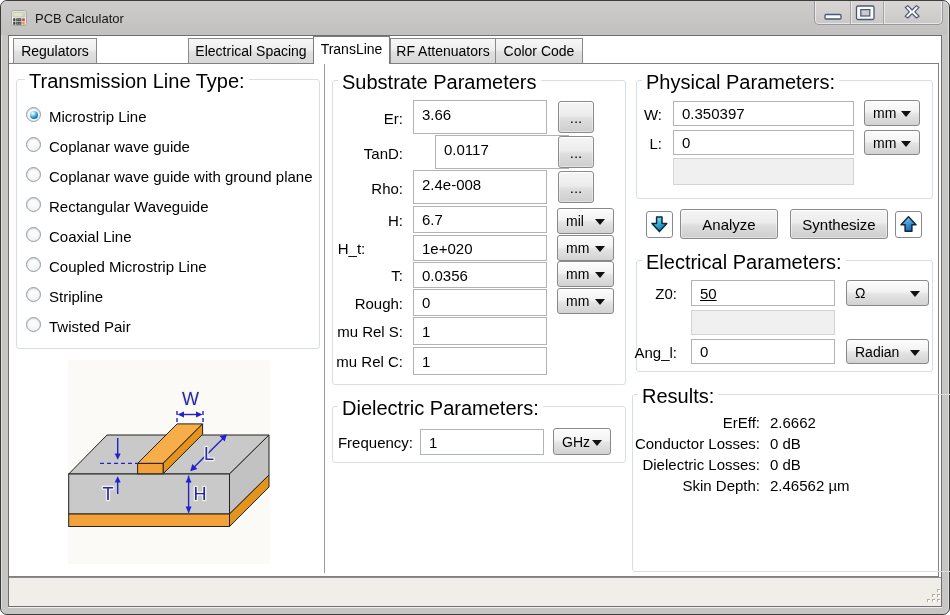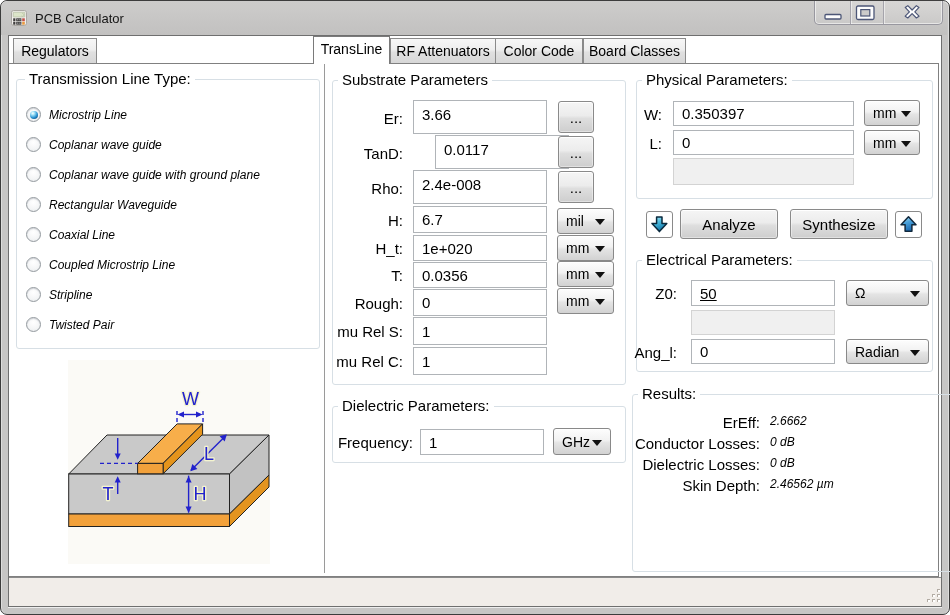--- a/index.html
+++ b/index.html
@@ -23,21 +23,21 @@
        border:1px solid #6f6f6f;box-shadow:0 1px 0 rgba(255,255,255,.7);}
   #page{left:0px;top:27px;width:929px;height:512px;background:#fff;border:1px solid #808080;border-left:none;}
   #statusbar{left:0px;top:541px;width:932px;height:28px;background:#f1EDE9;border-top:1px solid #8a8a8a;}
   
   .tab{position:absolute;top:2px;height:24px;font-size:14px;background:linear-gradient(180deg,#f7f7f7,#eeeeee 45%,#e0e0e0 55%,#d7d7d7);
        border:1px solid #8a8a8a;border-bottom:none;text-align:center;line-height:24px;}
   #tab-active{position:absolute;top:0px;height:27px;background:#fff;border:1px solid #7a7a7a;border-bottom:none;
        text-align:center;line-height:25px;font-size:14px;z-index:5;}
   
   .group{position:absolute;border:1px solid #d7dfe5;border-radius:3px;}
-  .glabel{position:absolute;top:-10px;left:5px;background:#fff;padding:0 4px;font-size:15px;white-space:nowrap;}
+  .glabel{position:absolute;top:-10px;left:5px;background:#fff;padding:0 4px;font-size:20px;white-space:nowrap;}
   
   .txt{position:absolute;background:#fff;border:1px solid #b0b4b8;font-size:15px;padding:5px 0 0 8px;box-sizing:border-box;white-space:nowrap;}
   .txtc{position:absolute;background:#fff;border:1px solid #b0b4b8;font-size:15px;padding-left:8px;box-sizing:border-box;display:flex;align-items:center;}
   .ro{position:absolute;background:#f0f0f0;border:1px solid #d3d3d3;box-sizing:border-box;}
   .lbl{position:absolute;font-size:15px;text-align:right;white-space:nowrap;}
   
   .combo{position:absolute;border:1px solid #898989;border-radius:3px;box-sizing:border-box;
        background:linear-gradient(180deg,#fdfdfd,#f2f2f2 45%,#e4e4e4 55%,#d2d2d2);
        font-size:14px;display:flex;align-items:center;padding-left:8px;
        box-shadow:inset 0 1px 0 rgba(255,255,255,.8);}
@@ -50,21 +50,21 @@
        box-shadow:inset 0 1px 0 rgba(255,255,255,.9),inset 0 0 0 1px rgba(255,255,255,.4);}
   .abtn{position:absolute;border:1px solid #8a8a8a;border-radius:3px;box-sizing:border-box;background:#fff;
        display:flex;align-items:center;justify-content:center;
        box-shadow:inset 0 0 0 1px rgba(255,255,255,.6);}
   
   .radio{position:absolute;width:13px;height:13px;border-radius:50%;
        border:1px solid #949a9f;background:radial-gradient(circle at 50% 35%,#ffffff 0%,#f4f5f6 60%,#e2e5e7 100%);
        box-shadow:inset 0 1px 1px rgba(120,130,140,.3);}
   .radio.sel:after{content:"";position:absolute;left:2.5px;top:2.5px;width:8px;height:8px;border-radius:50%;
        background:radial-gradient(circle at 35% 28%,#ffffff 0%,#a5e4f8 22%,#2791d1 58%,#0a4a7e 88%,#063257 100%);}
-  .rlbl{position:absolute;font-size:12px;white-space:nowrap;font-style:italic;}
+  .rlbl{position:absolute;font-size:15px;white-space:nowrap;}
   .vline{position:absolute;width:1px;background:#9a9a9a;}
 </style></head>
 <body>
 <div id="win" class="abs"></div>
 <div id="titlebar" class="abs"></div>
 
 <svg class="abs" style="left:11px;top:10px" width="16" height="16" viewBox="0 0 16 16">
   <rect x="0.5" y="0.5" width="15" height="15" rx="2.2" fill="#f2f0ed" stroke="#aaa7a2"></rect>
   <rect x="2.2" y="2.2" width="11.6" height="4.8" rx="0.5" fill="#dce5c9" stroke="#aab397" stroke-width="0.6"></rect>
   <path d="M 11.2 3.4 a 1.5 1.5 0 1 1 -0.8 2.6" fill="none" stroke="#b7c0a4" stroke-width="0.8"></path>
@@ -113,23 +113,23 @@
         <rect x="11" y="1" width="2" height="2"></rect>
         <rect x="6" y="6" width="2" height="2"></rect>
         <rect x="11" y="6" width="2" height="2"></rect>
     <rect x="1" y="11" width="2" height="2"></rect>
         <rect x="6" y="11" width="2" height="2"></rect>
         <rect x="11" y="11" width="2" height="2"></rect>
       </g>
   </svg>
 
   <div class="tab" style="left:4px;width:82px;">Regulators</div>
+  <div class="tab" style="left:179px;width:124px;">Electrical Spacing</div>
   <div class="tab" style="left:381px;width:104px;">RF Attenuators</div>
   <div class="tab" style="left:486px;width:86px;">Color Code</div>
-  <div class="tab" style="left:574px;width:101px;">Board Classes</div>
   <div id="tab-active" style="left:304px;width:75px;">TransLine</div>
 </div>
 
 <div class="vline abs" style="left:324px;top:64px;height:509px;"></div>
 
 <div class="group" style="left:16px;top:79px;width:302px;height:268px;">
   <div class="glabel" style="left:8px;">Transmission Line Type:</div>
 </div>
 <div class="radio sel" style="left:26px;top:107px;"></div>
 <div class="rlbl" style="left:49px;top:108px;">Microstrip Line</div>
@@ -201,21 +201,21 @@
 <div class="btn" style="left:558px;top:101px;width:36px;height:32px;">...</div>
 <div class="lbl" style="left:300px;top:145px;width:103px;">TanD:</div>
 <div class="txt" style="left:413px;top:135px;width:134px;height:34px;margin-left:22px;">0.0117</div>
 <div class="btn" style="left:558px;top:136px;width:36px;height:32px;">...</div>
 <div class="lbl" style="left:300px;top:180px;width:103px;">Rho:</div>
 <div class="txt" style="left:413px;top:170px;width:134px;height:34px;">2.4e-008</div>
 <div class="btn" style="left:558px;top:171px;width:36px;height:32px;">...</div>
 <div class="lbl" style="left:300px;top:212px;width:103px;">H:</div>
 <div class="txtc" style="left:413px;top:206px;width:134px;height:27px;">6.7</div>
 <div class="combo" style="left:557px;top:208px;width:57px;height:26px;">mil</div>
-<div class="lbl" style="left:300px;top:240px;width:103px;">H_t:</div>
+<div class="lbl" style="left:300px;top:240px;width:103px;text-align:center;">H_t:</div>
 <div class="txtc" style="left:413px;top:235px;width:134px;height:26px;">1e+020</div>
 <div class="combo" style="left:557px;top:235px;width:57px;height:26px;">mm</div>
 <div class="lbl" style="left:300px;top:267px;width:103px;">T:</div>
 <div class="txtc" style="left:413px;top:262px;width:134px;height:26px;">0.0356</div>
 <div class="combo" style="left:557px;top:261px;width:57px;height:26px;">mm</div>
 <div class="lbl" style="left:300px;top:295px;width:103px;">Rough:</div>
 <div class="txtc" style="left:413px;top:289px;width:134px;height:27px;">0</div>
 <div class="combo" style="left:557px;top:288px;width:57px;height:26px;">mm</div>
 <div class="lbl" style="left:300px;top:323px;width:103px;">mu Rel S:</div>
 <div class="txtc" style="left:413px;top:317px;width:134px;height:28px;">1</div>

